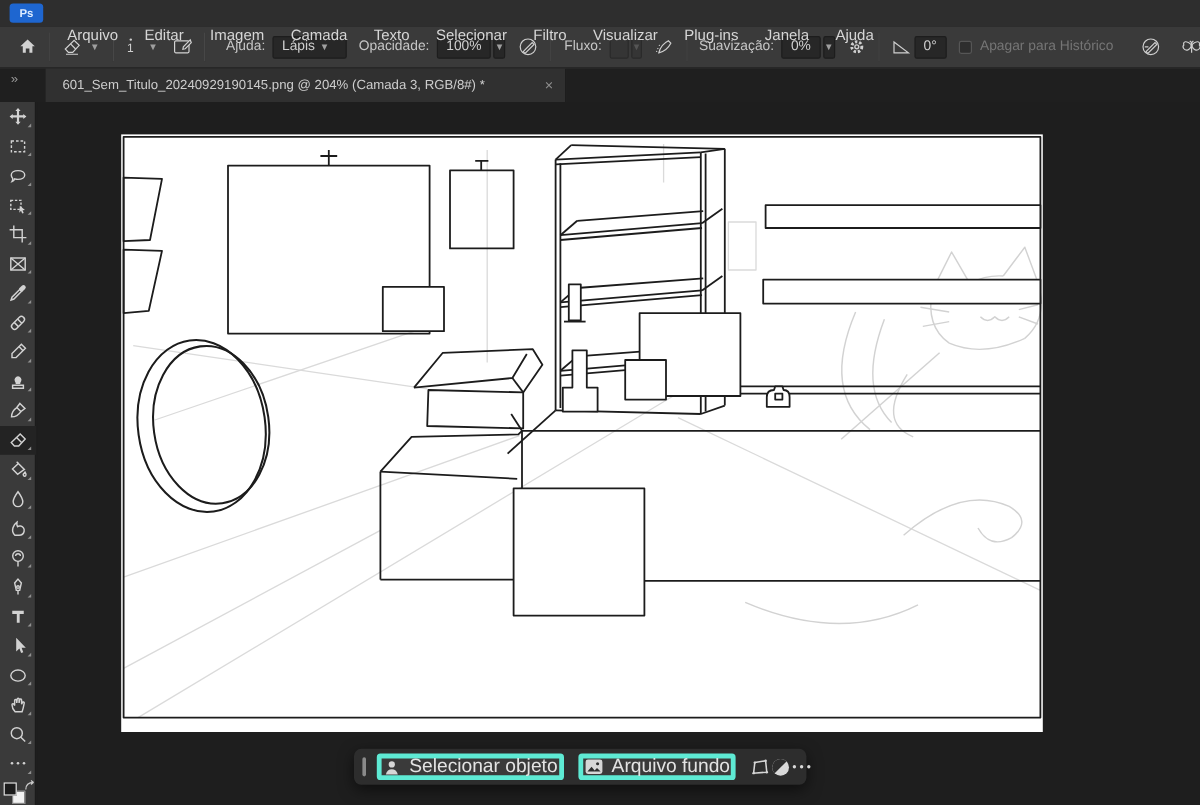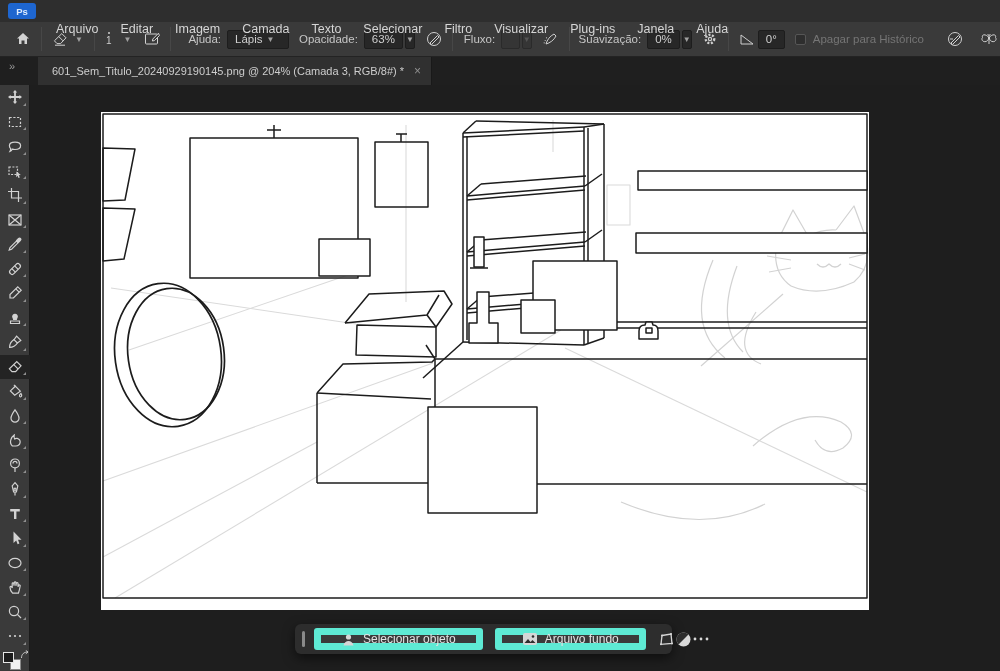--- a/index.html
+++ b/index.html
@@ -32,21 +32,21 @@
   .checkbox { width:11px; height:11px; border:1px solid #565656; background:#2e2e2e; border-radius:2px; margin-left:10px; flex:none; }
   #brush-widget { display:flex; align-items:center; margin-left:4px; }
   #brush-widget .stack { display:flex; flex-direction:column; align-items:center; color:#cfcfcf; }
   #brush-widget .dot { width:2px; height:2px; background:#cfcfcf; border-radius:50%; margin-bottom:2px; }
   #brush-widget .num { font-size:10px; line-height:10px; }
 
   
   #tabrow { position:absolute; top:57px; left:0; width:1000px; height:28px; background:#1f1f1f; z-index:20; }
   #collapse { position:absolute; left:9px; top:3px; color:#9a9a9a; font-size:11px; letter-spacing:1px; }
   #doc-tab { position:absolute; left:38px; top:0; height:28px; background:#303030;
-    display:flex; align-items:center; padding:0 10px 0 14px; border-right:1px solid #191919; }
+    display:flex; align-items:center; padding:0 10px 0 14px; border-right:1px solid #191919;gap:40px; }
   #doc-tab .title { color:#cdcdcd; font-size:11px; white-space:nowrap; }
   #doc-tab .close { color:#8f8f8f; font-size:12px; margin-left:10px; }
 
   
   #tools { position:absolute; top:85px; left:0; width:30px; bottom:0; background:#3a3a3a;
     border-right:1px solid #1b1b1b; z-index:25; }
   .tool { position:relative; width:30px; height:24.5px; display:flex; align-items:center; justify-content:center; }
   .tool svg { stroke:#d2d2d2; stroke-width:1.2; fill:none; }
   .tool::after { content:""; position:absolute; right:4px; bottom:4px;
     border-left:3px solid transparent; border-bottom:3px solid #909090; }
@@ -58,22 +58,22 @@
   #quickmask { position:absolute; left:6px; bottom:-6px; width:13px; height:11px; border:1.5px solid #c9c9c9; background:transparent; }
 
   
   #pasteboard { position:absolute; top:85px; left:31px; right:0; bottom:0; background:#1e1e1e; }
   #canvas { position:absolute; left:101px; top:112px; width:768px; height:498px; background:#ffffff; }
 
   
   #taskbar { position:absolute; left:295px; top:624px; width:377px; height:30px; background:#2d2d2d;
     border-radius:6px; box-shadow:0 4px 12px rgba(0,0,0,.55); display:flex; align-items:center; z-index:40; }
   #tb-handle { width:3px; height:16px; background:#8a8a8a; border-radius:2px; margin:0 9px 0 7px; flex:none; }
-  .tb-btn { height:22px; display:flex; align-items:center; gap:7px; padding:0 20px;
-    background:#3a3a3a; border:7px solid #5eead4; border-radius:3px; color:#e3e3e3; font-size:12px;
+  .tb-btn { height:22px; display:flex; align-items:center; gap:7px; padding:0 1px;
+    background:#3a3a3a; border:4px solid #5eead4; border-radius:3px; color:#e3e3e3; font-size:16px;
     margin-right:12px; white-space:nowrap; }
   .tb-icon { width:26px; height:22px; display:flex; align-items:center; justify-content:center; }
 </style>
 </head>
 <body>
 
 <div id="menubar">
   <div id="ps-logo">Ps</div>
   <div id="menu-items" style="display: flex; margin-top: 36px;">
       <span class="menu-item">Arquivo</span>
@@ -120,21 +120,21 @@
       </svg>
   </span>
   <span class="sep"></span>
   <span class="opt-label">Ajuda:</span>
   <span class="field withchev" style="width:62px; justify-content:space-between">
     <span>Lápis</span>
     <span class="chev">▼</span>
   </span>
   <span class="opt-label">Opacidade:</span>
   <span class="field" style="width:46px">
-    <span>63%</span>
+    <span>100%</span>
   </span>
   <span class="chevbtn">▼</span>
   <span class="opt-icon" style="margin-left:8px">
     <svg width="18" height="18" stroke="#cfcfcf" fill="none">
         <circle cx="9" cy="9" r="6.5"></circle>
         <path d="M5 13L12.5 5.5l1.5 1.5L6.5 14.5z"></path>
       </svg>
   </span>
   <span class="sep"></span>
   <span class="opt-label" style="margin-left:4px">Fluxo:</span>

